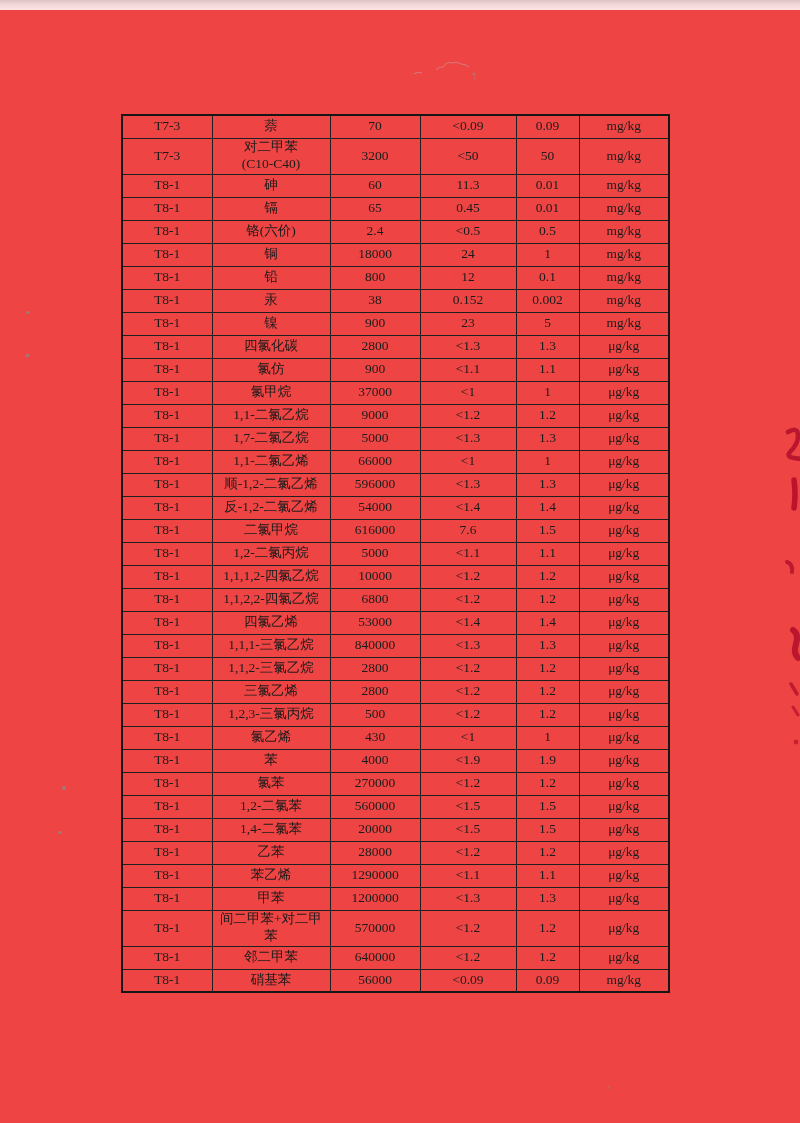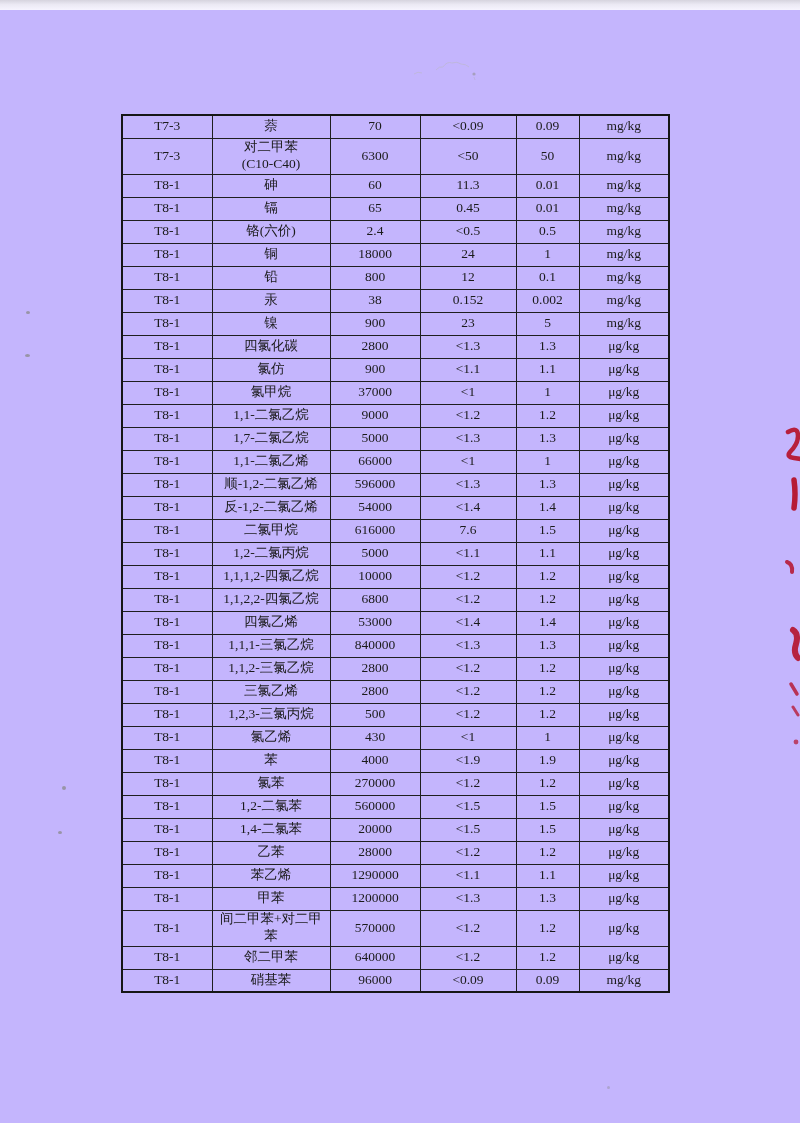--- a/index.html
+++ b/index.html
@@ -6,21 +6,21 @@
   body{
     width:800px;height:1123px;
     background:#fefefe;
     font-family:"Liberation Serif","DejaVu Serif",serif;
     color:#1b1b1b;
     position:relative;
     overflow:hidden;
   }
   .page{
     position:absolute;inset:0;
-    background:#c4b5fd;
+    background:#ef4444;
   }
   .scan-top-edge{
     position:absolute;top:0;left:0;width:100%;height:10px;
     background:linear-gradient(to bottom, #d9d9d9 0%, #f2f2f2 45%, #ffffff 100%);
     opacity:.85;
   }
   table.results{
     position:absolute;
     left:121px;top:114px;
     width:547px;
@@ -101,21 +101,21 @@
           <td>萘</td>
           <td>70</td>
           <td>&lt;0.09</td>
           <td>0.09</td>
           <td>mg/kg</td>
         </tr>
         <tr class="tall">
           <td>T7-3</td>
           <td>对二甲苯
 (C10-C40)</td>
-          <td>6300</td>
+          <td>3200</td>
           <td>&lt;50</td>
           <td>50</td>
           <td>mg/kg</td>
         </tr>
         <tr>
           <td>T8-1</td>
           <td>砷</td>
           <td>60</td>
           <td>11.3</td>
           <td>0.01</td>
@@ -381,21 +381,21 @@
           <td>T8-1</td>
           <td>邻二甲苯</td>
           <td>640000</td>
           <td>&lt;1.2</td>
           <td>1.2</td>
           <td>μg/kg</td>
         </tr>
         <tr>
           <td>T8-1</td>
           <td>硝基苯</td>
-          <td>96000</td>
+          <td>56000</td>
           <td>&lt;0.09</td>
           <td>0.09</td>
           <td>mg/kg</td>
         </tr>
       </tbody>
   </table>
 
 
   <svg class="red-marks" viewBox="0 0 26 340">
     <g stroke="#b5122b" fill="none" stroke-linecap="round">

